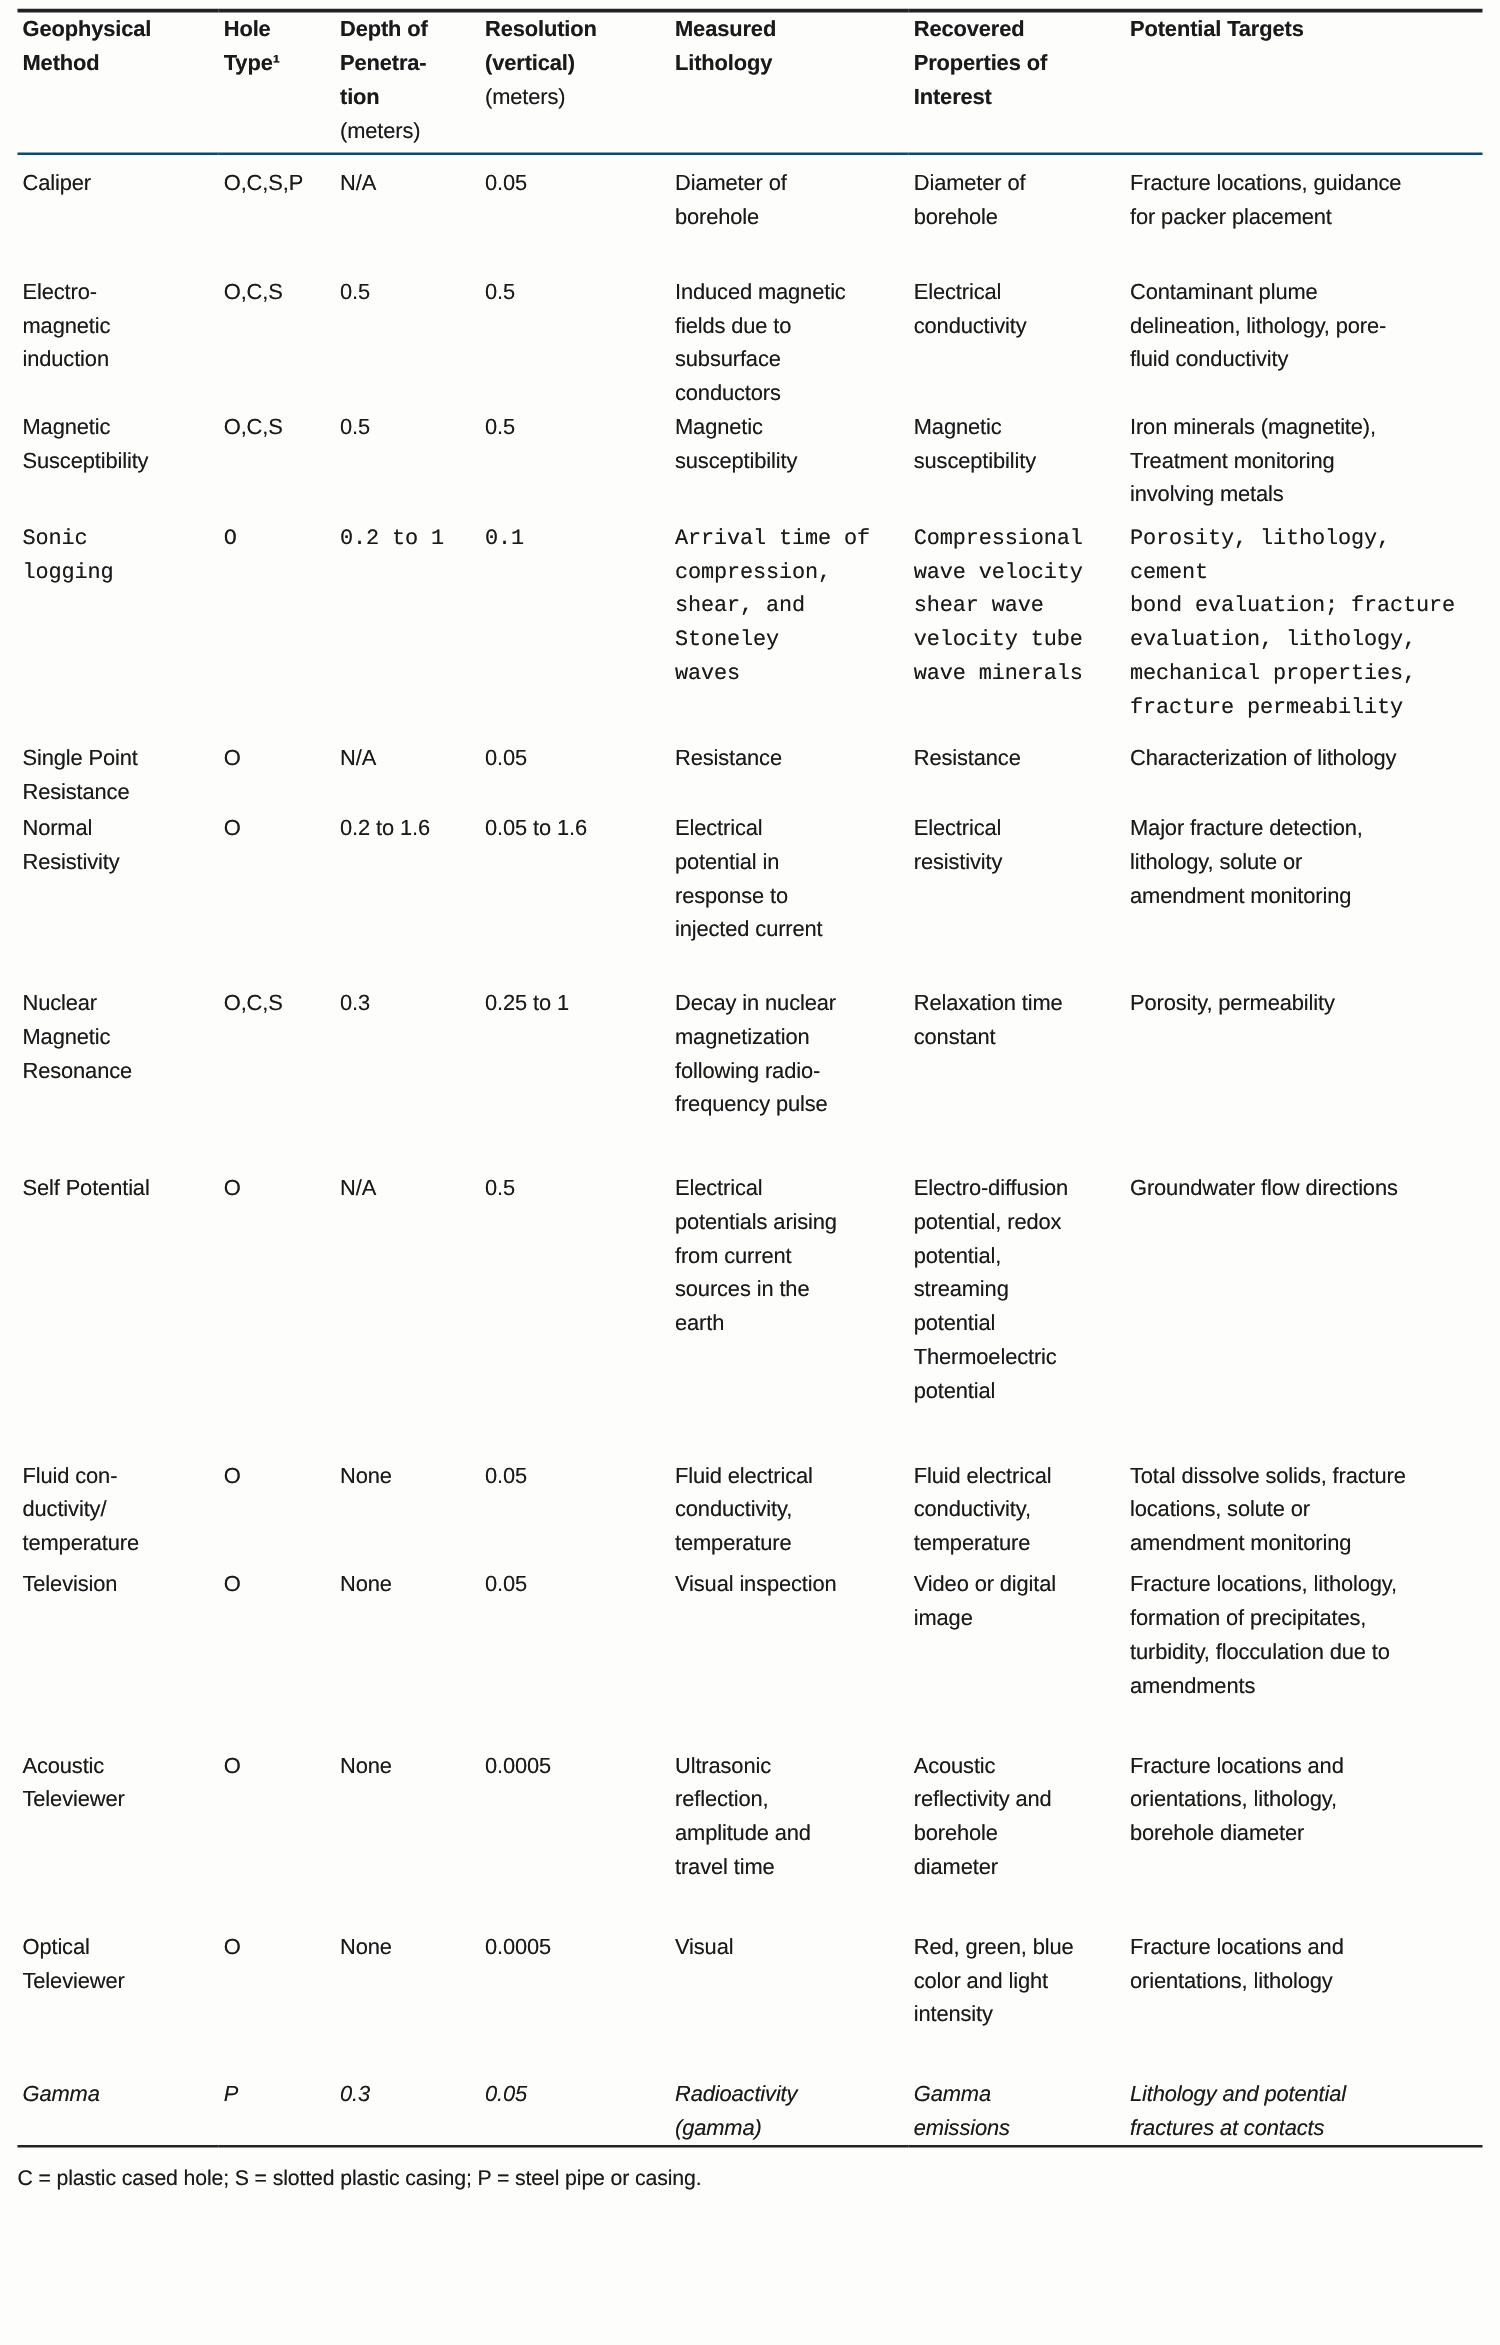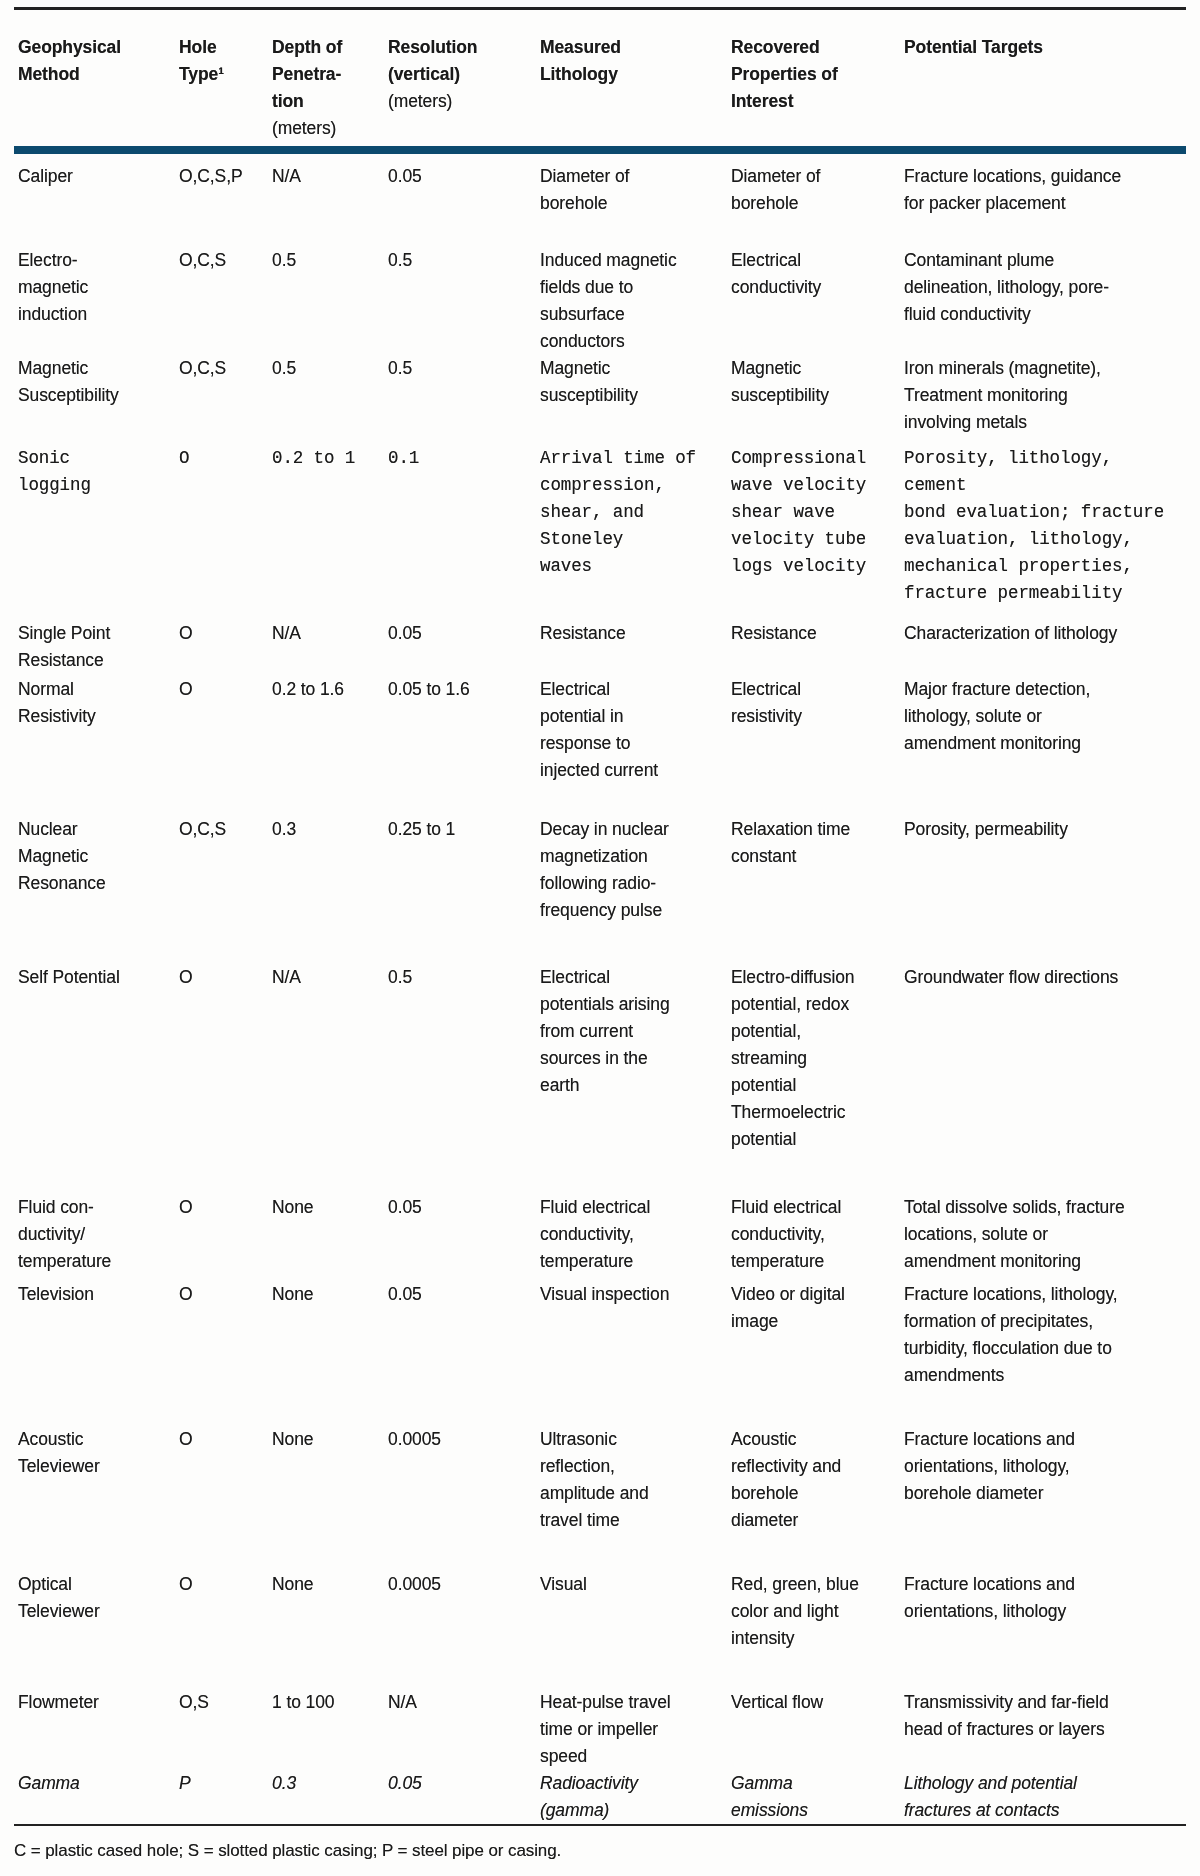--- a/index.html
+++ b/index.html
@@ -30,22 +30,22 @@
     vertical-align: top;
     white-space: pre-line;
     font-size: 17.5px;
     line-height: 27px;
     padding: 0 8px 0 4px;
     overflow: hidden;
     letter-spacing: -0.1px;
     text-shadow: 0 0 0.5px rgba(20,20,20,0.55);
   }
   thead th {
-    border-bottom: 8px solid #0c4a6e;
-    padding-top: 24px;
+    border-bottom: 2px solid #0c4a6e;
+    padding-top: 0;
     padding-bottom: 4px;
     font-weight: normal;
   }
   .h-bold { font-weight: bold; white-space: pre-line; }
   .h-norm { font-weight: normal; white-space: pre-line; }
   tbody tr:first-child td { padding-top: 9px; }
   .footnote {
     margin-top: 8px;
     padding-left: 0px;
     font-size: 17px;
@@ -139,21 +139,21 @@
           <td>0.1</td>
           <td>Arrival time of
 compression,
 shear, and
 Stoneley
 waves</td>
           <td>Compressional
 wave velocity
 shear wave
 velocity tube
-logs velocity</td>
+wave minerals</td>
           <td>Porosity, lithology, cement
 bond evaluation; fracture
 evaluation, lithology,
 mechanical properties,
 fracture permeability</td>
         </tr>
         <tr style="height: 56px;">
           <td>Single Point
 Resistance</td>
           <td>O</td>
@@ -267,32 +267,20 @@
           <td>O</td>
           <td>None</td>
           <td>0.0005</td>
           <td>Visual</td>
           <td>Red, green, blue
 color and light
 intensity</td>
           <td>Fracture locations and
 orientations, lithology</td>
         </tr>
-        <tr style="height: 80px;">
-          <td>Flowmeter</td>
-          <td>O,S</td>
-          <td>1 to 100</td>
-          <td>N/A</td>
-          <td>Heat-pulse travel
-time or impeller
-speed</td>
-          <td>Vertical flow</td>
-          <td>Transmissivity and far-field
-head of fractures or layers</td>
-        </tr>
         <tr style="height: 48px; font-style: italic;">
           <td>Gamma</td>
           <td>P</td>
           <td>0.3</td>
           <td>0.05</td>
           <td>Radioactivity
 (gamma)</td>
           <td>Gamma
 emissions</td>
           <td>Lithology and potential

